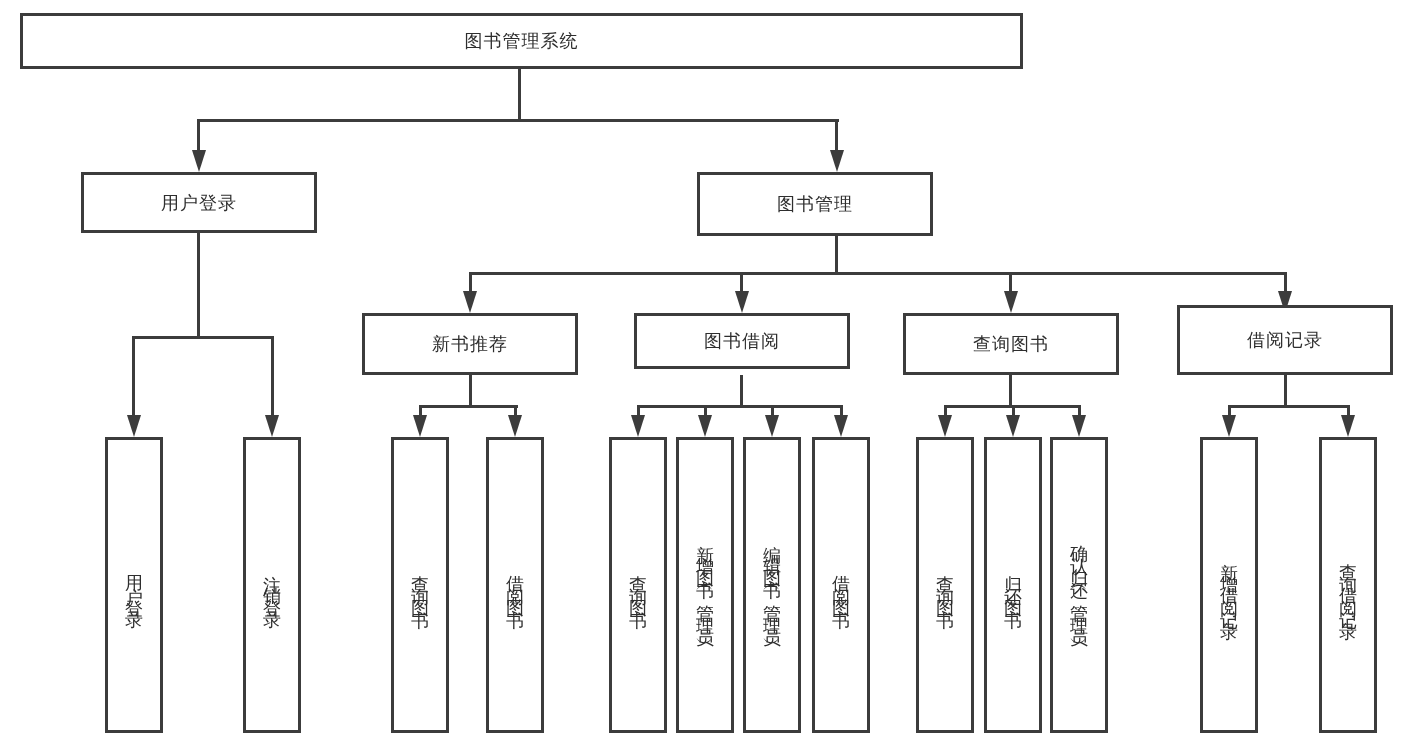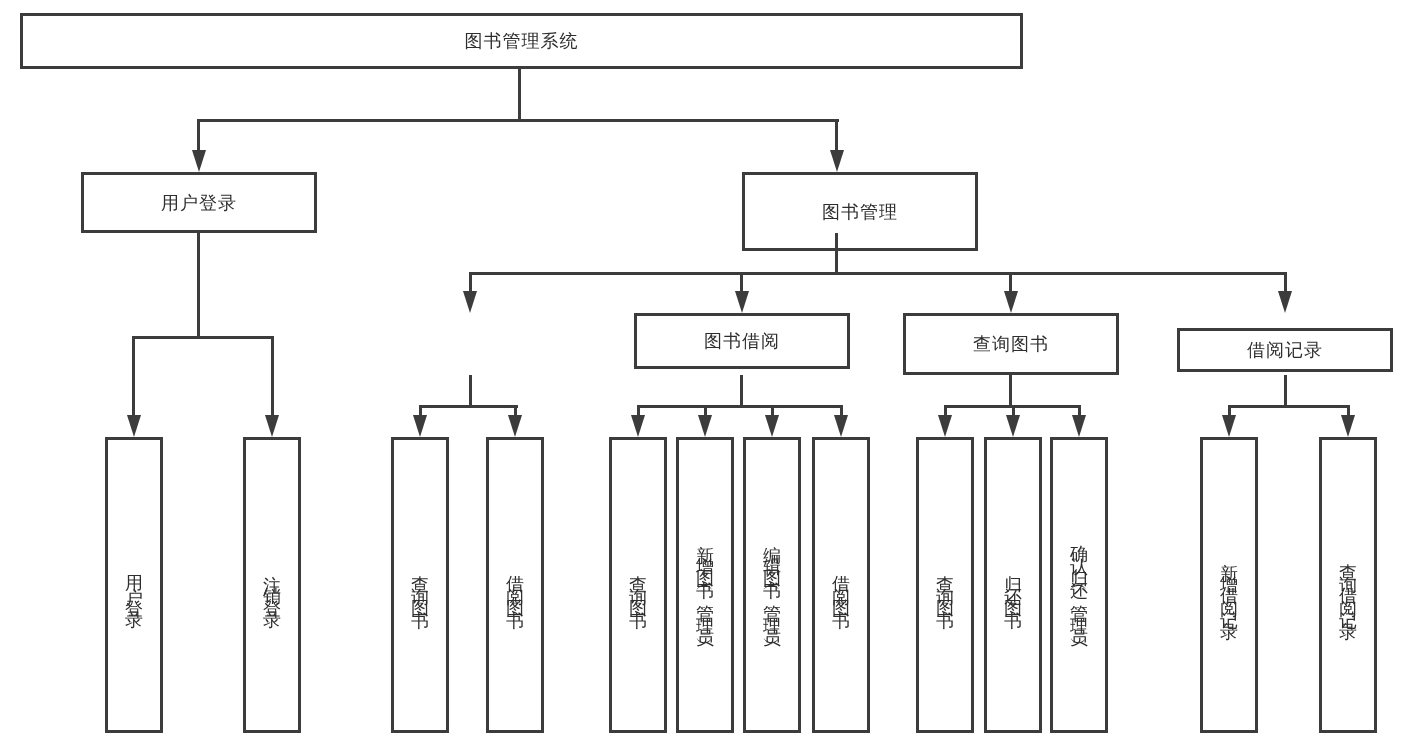--- a/index.html
+++ b/index.html
@@ -41,21 +41,21 @@
   <div class="vline" style="left:518px;top:69px;height:51px;"></div>
   <div class="hline" style="left:197px;top:119px;width:642px;"></div>
   <div class="vline" style="left:197px;top:119px;height:32px;"></div>
   <div class="arrow" style="left:192px;top:150px;"></div>
   <div class="vline" style="left:835px;top:119px;height:32px;"></div>
   <div class="arrow" style="left:830px;top:150px;"></div>
 
   <div class="box hbox" style="left:81px;top:172px;width:236px;height:61px;">
     <span>用户登录</span>
   </div>
-  <div class="box hbox" style="left:742px;top:172px;width:236px;height:79px;">
+  <div class="box hbox" style="left:697px;top:172px;width:236px;height:64px;">
     <span>图书管理</span>
   </div>
 
   <div class="vline" style="left:197px;top:233px;height:104px;"></div>
   <div class="hline" style="left:132px;top:336px;width:142px;"></div>
   <div class="vline" style="left:132px;top:336px;height:80px;"></div>
   <div class="arrow" style="left:127px;top:415px;"></div>
   <div class="vline" style="left:271px;top:336px;height:80px;"></div>
   <div class="arrow" style="left:265px;top:415px;"></div>
 
@@ -63,27 +63,30 @@
   <div class="hline" style="left:469px;top:272px;width:818px;"></div>
   <div class="vline" style="left:469px;top:272px;height:21px;"></div>
   <div class="arrow" style="left:463px;top:291px;"></div>
   <div class="vline" style="left:740px;top:272px;height:21px;"></div>
   <div class="arrow" style="left:735px;top:291px;"></div>
   <div class="vline" style="left:1009px;top:272px;height:21px;"></div>
   <div class="arrow" style="left:1004px;top:291px;"></div>
   <div class="vline" style="left:1284px;top:272px;height:21px;"></div>
   <div class="arrow" style="left:1278px;top:291px;"></div>
 
+  <div class="box hbox" style="left:362px;top:313px;width:216px;height:62px;">
+    <span>新书推荐</span>
+  </div>
   <div class="box hbox" style="left:634px;top:313px;width:216px;height:56px;">
     <span>图书借阅</span>
   </div>
   <div class="box hbox" style="left:903px;top:313px;width:216px;height:62px;">
     <span>查询图书</span>
   </div>
-  <div class="box hbox" style="left:1177px;top:328px;width:216px;height:44px;">
+  <div class="box hbox" style="left:1177px;top:305px;width:216px;height:70px;">
     <span>借阅记录</span>
   </div>
 
   <div class="vline" style="left:469px;top:375px;height:33px;"></div>
   <div class="hline" style="left:419px;top:405px;width:99px;"></div>
   <div class="vline" style="left:419px;top:405px;height:12px;"></div>
   <div class="arrow" style="left:413px;top:415px;"></div>
   <div class="vline" style="left:514px;top:405px;height:12px;"></div>
   <div class="arrow" style="left:508px;top:415px;"></div>
 

